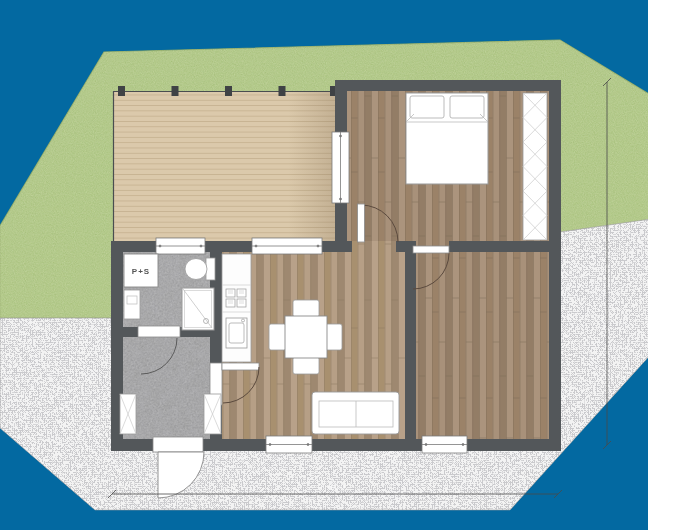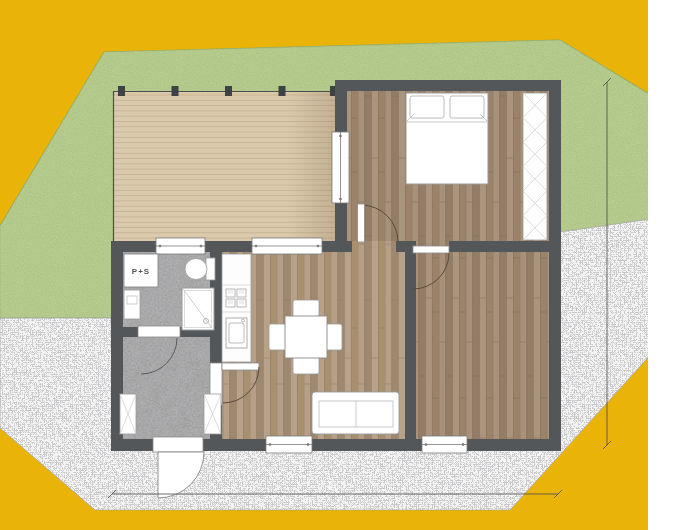--- a/index.html
+++ b/index.html
@@ -1,16 +1,16 @@
 <!DOCTYPE html>
 <html><head>
 <meta charset="utf-8">
 <style>
   html,body{margin:0;padding:0;background:#ffffff;}
-  .stage{position:relative;width:648px;height:530px;background:#eab308;overflow:hidden;
+  .stage{position:relative;width:648px;height:530px;background:#0369a1;overflow:hidden;
          font-family:"Liberation Sans",sans-serif;}
   svg{display:block;}
   text{font-family:"Liberation Sans",sans-serif;}
 </style>
 </head>
 <body>
 
 <div class="stage">
 <svg width="700" height="530" viewBox="0 0 700 530">
   <defs>

